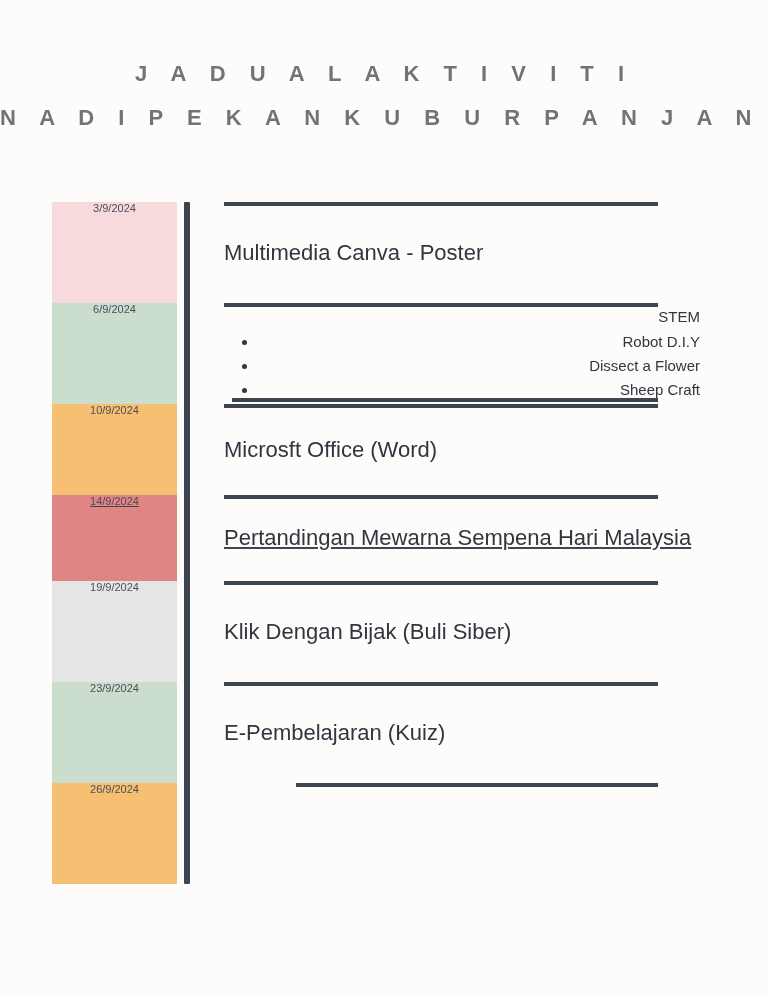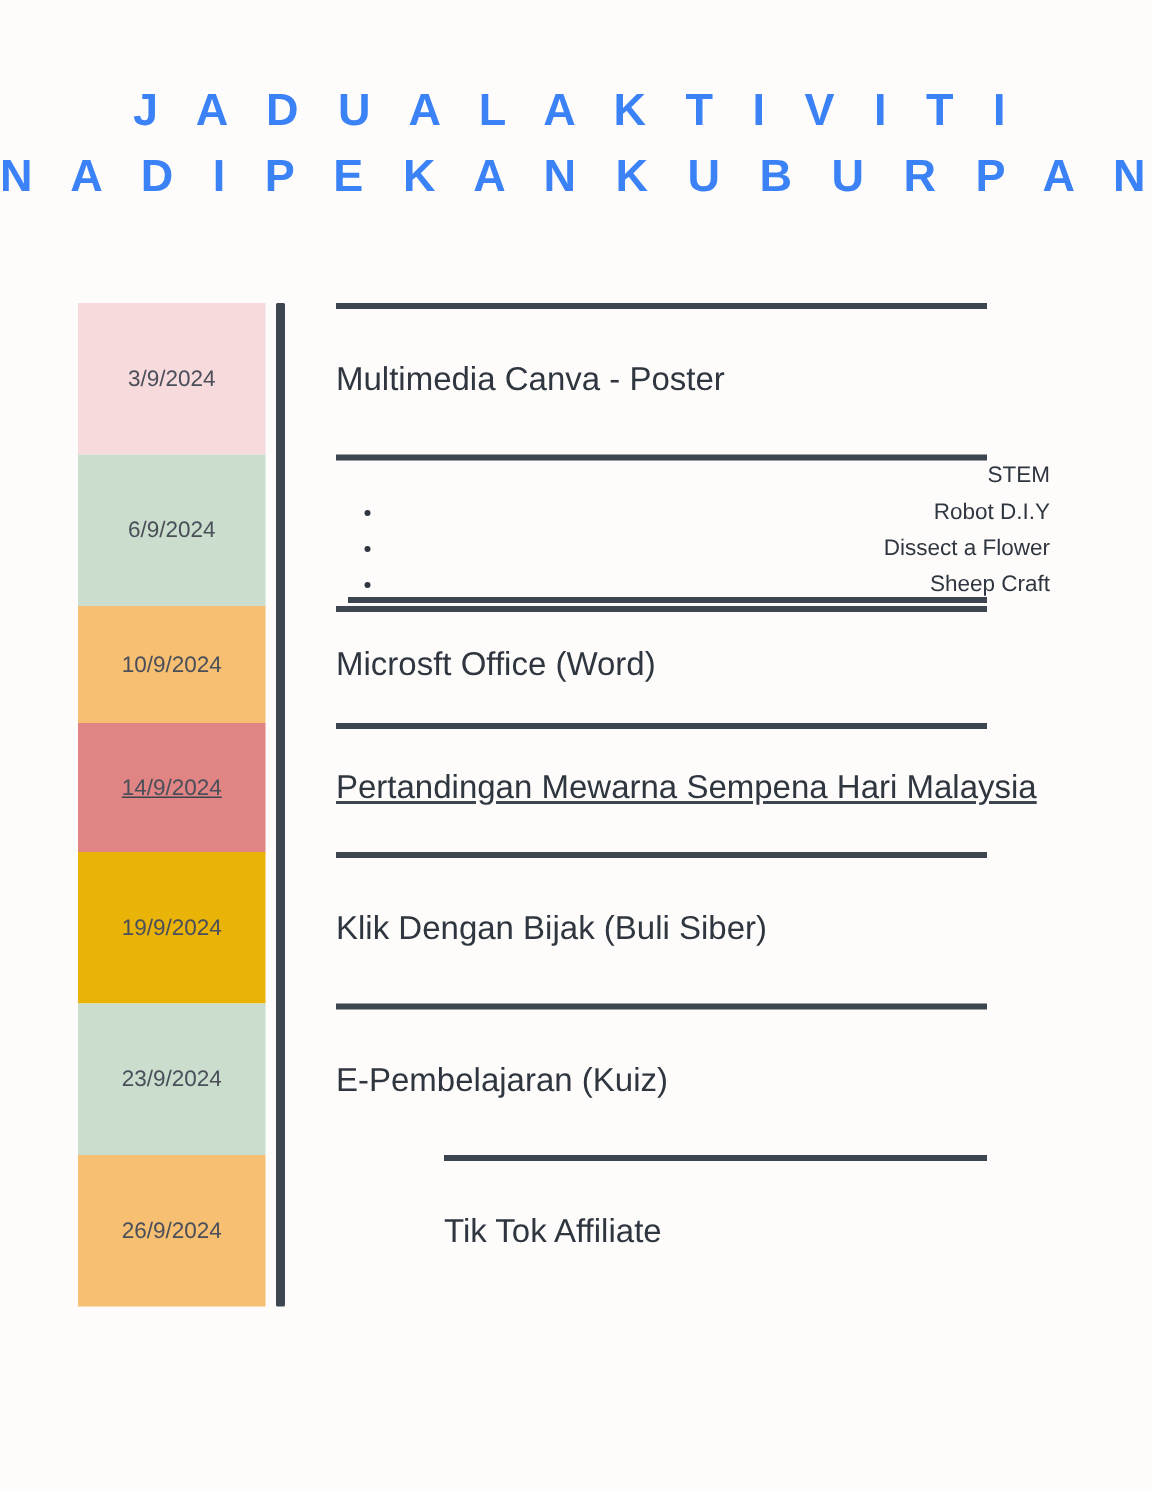--- a/index.html
+++ b/index.html
@@ -21,22 +21,22 @@
     height: 994px;
     box-sizing: border-box;
   }
 
   
   .title-block {
     padding-top: 52px;
     text-align: center;
   }
   .title-line {
-    color: #3b82f6;
-    font-size: 30px;
+    color: #737373;
+    font-size: 22px;
     font-weight: 700;
     letter-spacing: 9px;
     line-height: 44px;
     white-space: nowrap;
   }
 
   
   .schedule {
     position: relative;
     margin-top: 62px;
@@ -61,23 +61,23 @@
   .row {
     display: flex;
     align-items: stretch;
     position: relative;
   }
 
   .date-cell {
     width: 125px;
     flex: 0 0 125px;
     display: flex;
-    align-items: center;
+    align-items: flex-start;
     justify-content: center;
-    font-size: 15px;
+    font-size: 11px;
     color: #4a4f5a;
   }
 
   .gap {
     flex: 0 0 19px;
   }
 
   .content-cell {
     flex: 1 1 auto;
     display: flex;
@@ -169,42 +169,42 @@
             <div class="divider"></div>
             <div class="activity-sub">STEM</div>
             <ul class="bullets">
               <li>Robot D.I.Y</li>
               <li>Dissect a Flower</li>
               <li>Sheep Craft</li>
             </ul>
           </div>
         </div>
         <div class="row-end-divider" style="top: 196px;"></div>
-        <div class="row" style="height: 78px;">
+        <div class="row" style="height: 91px;">
           <div class="date-cell" style="background: rgb(247, 191, 114);">
             <span>10/9/2024</span>
           </div>
           <div class="gap"></div>
           <div class="content-cell">
             <div class="divider"></div>
             <div class="activity-title">Microsft Office (Word)</div>
           </div>
         </div>
         <div class="row" style="height: 86px; text-decoration: underline;">
           <div class="date-cell" style="background: rgb(224, 132, 132);">
             <span>14/9/2024</span>
           </div>
           <div class="gap"></div>
           <div class="content-cell">
             <div class="divider"></div>
             <div class="activity-title">Pertandingan Mewarna Sempena Hari Malaysia</div>
           </div>
         </div>
         <div class="row" style="height: 101px;">
-          <div class="date-cell" style="background: #eab308;">
+          <div class="date-cell" style="background: #e5e5e5;">
             <span>19/9/2024</span>
           </div>
           <div class="gap"></div>
           <div class="content-cell">
             <div class="divider"></div>
             <div class="activity-title">Klik Dengan Bijak (Buli Siber)</div>
           </div>
         </div>
         <div class="row" style="height: 101px;">
           <div class="date-cell" style="background: rgb(203, 221, 205);">
@@ -216,19 +216,18 @@
             <div class="activity-title">E-Pembelajaran (Kuiz)</div>
           </div>
         </div>
         <div class="row" style="height: 101px; gap: 36px;">
           <div class="date-cell" style="background: rgb(247, 191, 114);">
             <span>26/9/2024</span>
           </div>
           <div class="gap"></div>
           <div class="content-cell">
             <div class="divider"></div>
-            <div class="activity-title">Tik Tok Affiliate</div>
           </div>
         </div>
       </div>
   </div>
 
 </div>
 
 </body></html>

